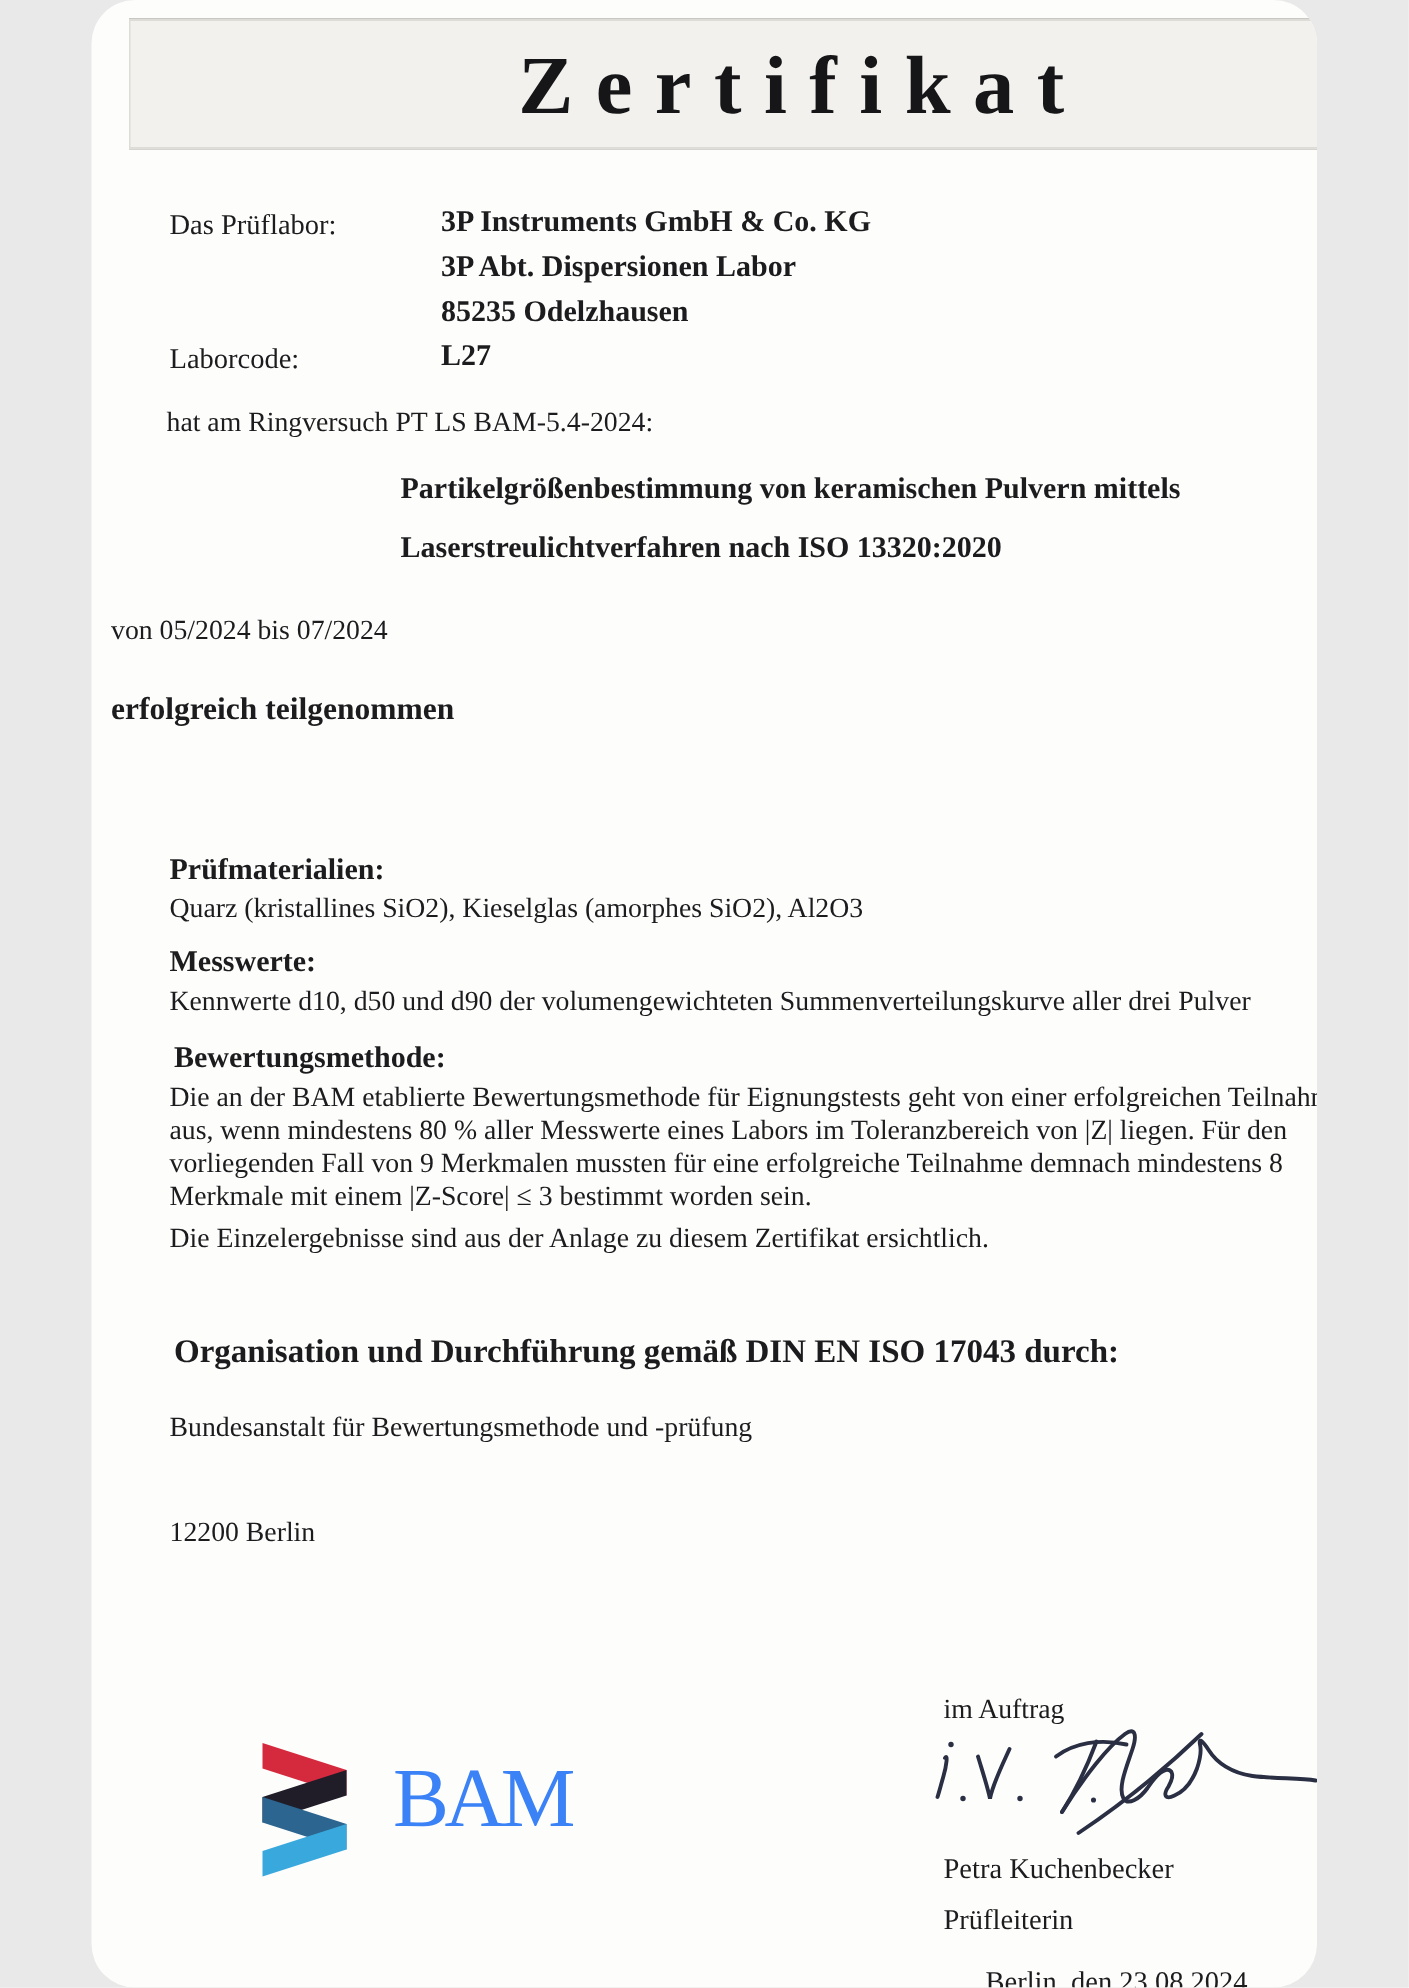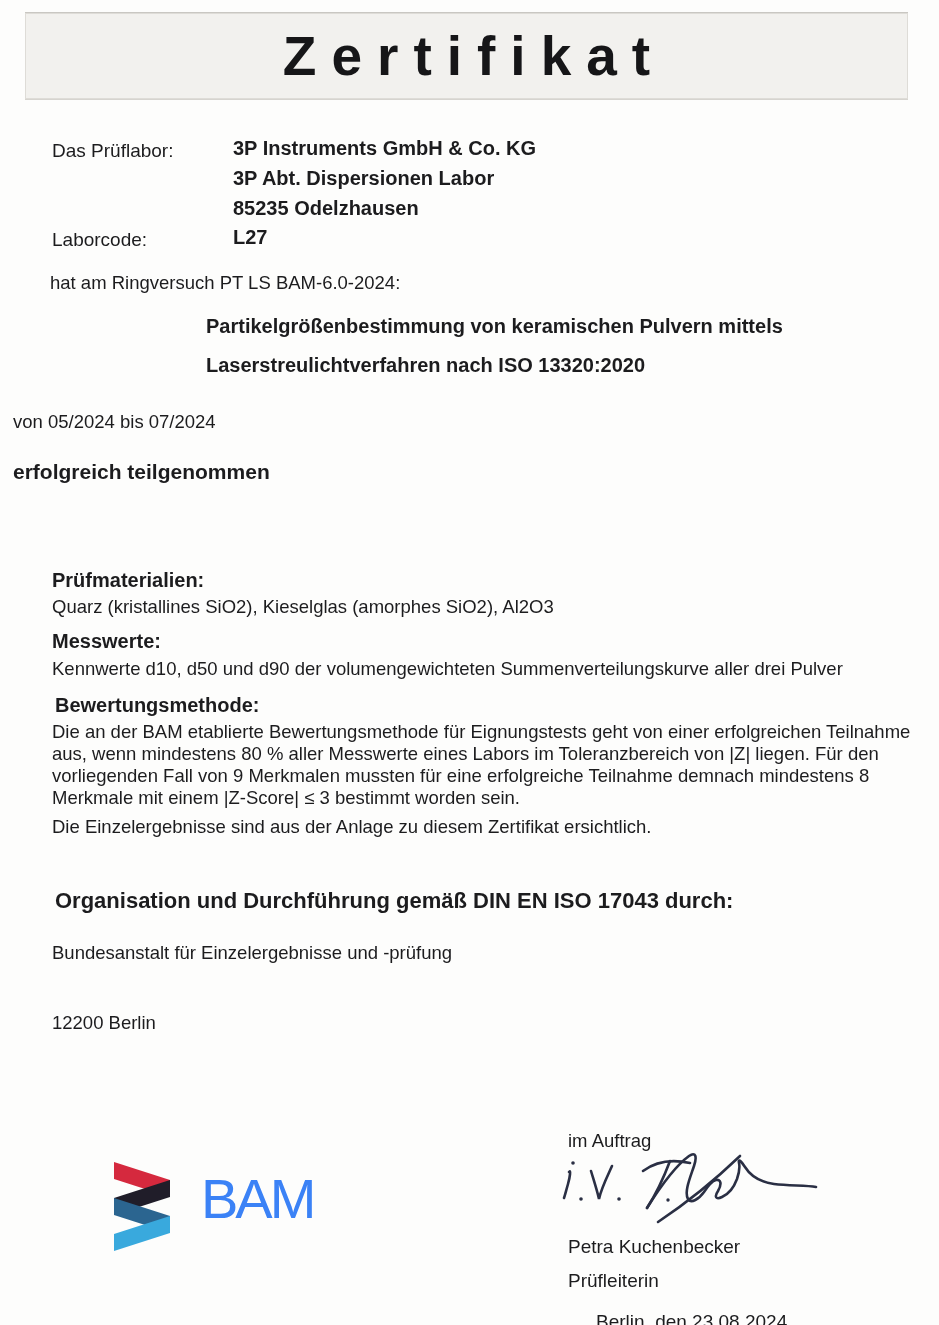--- a/index.html
+++ b/index.html
@@ -1,24 +1,25 @@
 <!DOCTYPE html>
 <html lang="de"><head>
 <meta charset="utf-8">
 <title>Zertifikat</title>
 <style>
   html,body{margin:0;padding:0;background:#e9e9e9;}
   .page{
     position:relative;
-    width:939px;height:1325px;
+    width:817px;height:1325px;
     margin:0 auto;
     background:#fdfdfc;
-    font-family:Liberation Sans, sans-serif;
+    font-family:Liberation Serif, serif;
     color:#1c1c1e;
     overflow:hidden;
+    border-radius:29px;
   }
   .abs{position:absolute;}
   
   .title-band{
     left:25px;top:13px;width:881px;height:84px;
     background:#f2f1ee;
     border:1px solid #dedcd7;
     box-shadow:0 -1px 0 #c9c7c2, 0 1px 0 #d6d4cf;
     display:flex;align-items:center;justify-content:center;
   }
@@ -56,41 +57,41 @@
     <span class="title-text">Zertifikat</span>
   </div>
 
   <div class="abs lab-label" style="left:52px;top:140px;">Das Prüflabor:</div>
   <div class="abs lab-value" style="left:233px;top:137px;">3P Instruments GmbH &amp; Co. KG</div>
   <div class="abs lab-value" style="left:233px;top:167px;">3P Abt. Dispersionen Labor</div>
   <div class="abs lab-value" style="left:233px;top:197px;">85235 Odelzhausen</div>
   <div class="abs lab-label" style="left:52px;top:229px;">Laborcode:</div>
   <div class="abs lab-value" style="left:233px;top:226px;">L27</div>
 
-  <div class="abs body-text" style="left:50px;top:272px;">hat am Ringversuch PT LS BAM-6.0-2024:</div>
+  <div class="abs body-text" style="left:50px;top:272px;">hat am Ringversuch PT LS BAM-5.4-2024:</div>
   <div class="abs subject-line" style="left:206px;top:315px;">Partikelgrößenbestimmung von keramischen Pulvern mittels</div>
   <div class="abs subject-line" style="left:206px;top:354px;">Laserstreulichtverfahren nach ISO 13320:2020</div>
   <div class="abs body-text centered" style="top:411px;">von 05/2024 bis 07/2024</div>
   <div class="abs result-line centered" style="top:460px;">erfolgreich teilgenommen</div>
 
   <div class="abs section-heading" style="left:52px;top:569px;">Prüfmaterialien:</div>
   <div class="abs body-text" style="left:52px;top:596px;">Quarz (kristallines SiO2), Kieselglas (amorphes SiO2), Al2O3</div>
 
   <div class="abs section-heading" style="left:52px;top:630px;">Messwerte:</div>
   <div class="abs body-text" style="left:52px;top:658px;">Kennwerte d10, d50 und d90 der volumengewichteten Summenverteilungskurve aller drei Pulver</div>
 
   <div class="abs section-heading" style="left:55px;top:694px;">Bewertungsmethode:</div>
   <div class="abs body-text para" style="left:52px;top:721px;">Die an der BAM etablierte Bewertungsmethode für Eignungstests geht von einer erfolgreichen Teilnahme
 aus, wenn mindestens 80 % aller Messwerte eines Labors im Toleranzbereich von |Z| liegen. Für den
 vorliegenden Fall von 9 Merkmalen mussten für eine erfolgreiche Teilnahme demnach mindestens 8
 Merkmale mit einem |Z-Score| ≤ 3 bestimmt worden sein.</div>
   <div class="abs body-text" style="left:52px;top:816px;">Die Einzelergebnisse sind aus der Anlage zu diesem Zertifikat ersichtlich.</div>
 
   <div class="abs org-heading" style="left:55px;top:888px;">Organisation und Durchführung gemäß DIN EN ISO 17043 durch:</div>
-  <div class="abs body-text" style="left:52px;top:942px;">Bundesanstalt für Einzelergebnisse und -prüfung</div>
+  <div class="abs body-text" style="left:52px;top:942px;">Bundesanstalt für Bewertungsmethode und -prüfung</div>
   <div class="abs body-text" style="left:52px;top:1012px;">12200 Berlin</div>
 
   <svg class="abs" style="left:112px;top:1161px;" width="60" height="92" viewBox="0 0 60 92" aria-hidden="true">
     <polygon points="2,1 58,19 58,36 2,18" fill="#d5293e"></polygon>
     <polygon points="58,19 2,37 2,54 58,36" fill="#201d29"></polygon>
     <polygon points="2,37 58,55 58,72 2,54" fill="#2b6590"></polygon>
     <polygon points="58,55 2,73 2,90 58,72" fill="#39a9dd"></polygon>
   </svg>
   <div class="abs bam-wordmark" style="left:201px;top:1171px;">BAM</div>
 

